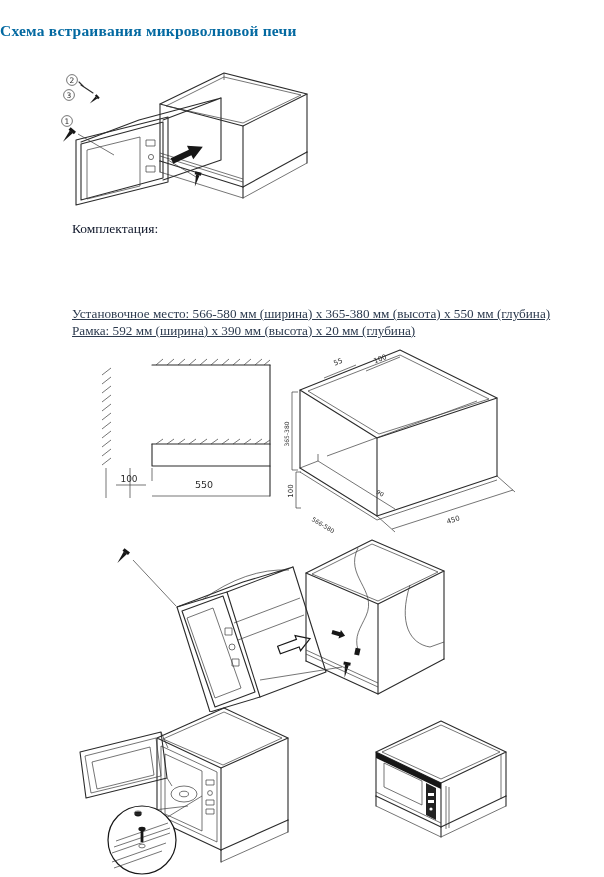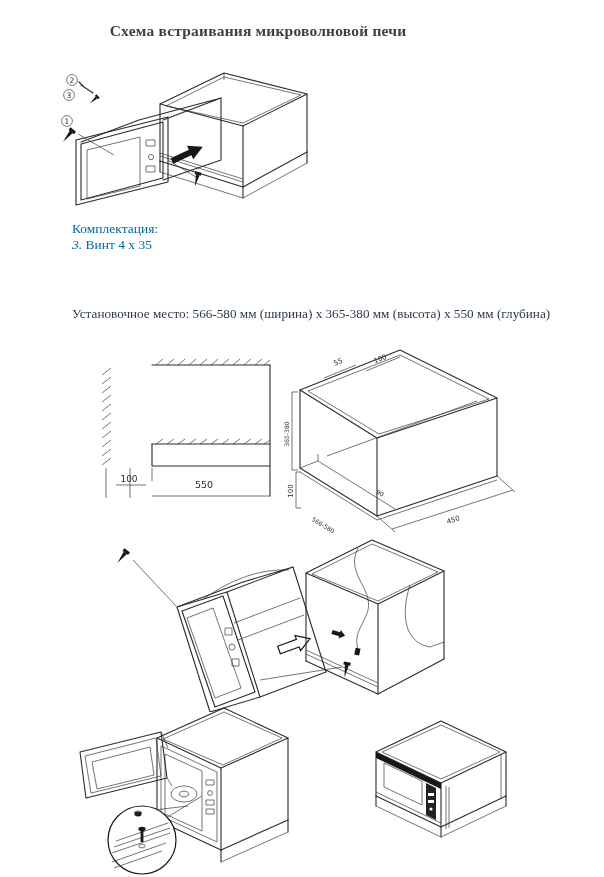--- a/index.html
+++ b/index.html
@@ -3,24 +3,24 @@
 <meta charset="utf-8">
 <style>
   html,body{margin:0;padding:0;}
   body{
     width:604px;height:877px;position:relative;background:#ffffff;
     font-family:"Liberation Serif","DejaVu Serif",serif;
     color:#2c3a4e;overflow:hidden;
   }
   .abs{position:absolute;}
   #title{
-    left:0;top:22px;width:516px;text-align:center;
-    font-size:15.5px;font-weight:bold;letter-spacing:.2px;color:#404040;
+    left:0;top:22px;width:516px;
+    font-size:15.5px;font-weight:bold;letter-spacing:.2px;color:#0369a1;
   }
-  .textblock{font-size:13.5px;line-height:15.8px;color:#0369a1;}
+  .textblock{font-size:13.5px;line-height:15.8px;color:#0f172a;}
   .textblock .num{font-style:italic;}
   .sizesblock{font-size:13.2px;line-height:17px;color:#2c3a4e;}
   svg{display:block;}
   svg *{vector-effect:non-scaling-stroke;}
   .ln{stroke:#2b2b2b;stroke-width:1.1;fill:none;stroke-linecap:round;stroke-linejoin:round;}
   .lnthin{stroke:#3a3a3a;stroke-width:0.7;fill:none;}
   .solid{fill:#171717;stroke:none;}
   .hollow{fill:#ffffff;stroke:#171717;stroke-width:1.2;}
   svg text{
     font-family:"DejaVu Sans","Liberation Sans",sans-serif;
@@ -94,25 +94,25 @@
       <rect class="solid" x="-3.5" y="-2" width="7" height="3.2"></rect>
       <polygon class="solid" points="-2,1 2,1 0,14"></polygon>
     </g>
     <path class="lnthin" d="M22,74 L58,95"></path>
   </g>
 </svg>
 </div>
 
 <div class="abs textblock" style="left:72px;top:221px;width:420px;">
   <div>Комплектация:</div>
-  <div><span class="num">3.</span> <span>Винт 4 х 35</span></div>
-</div>
-
-<div class="abs sizesblock" style="left:72px;top:305px;width:520px;">
+</div>
+
+<div class="abs sizesblock" style="left:72px;top:305px;width:520px;text-decoration:underline;">
   <div>Установочное место: 566-580 мм (ширина) x 365-380 мм (высота) x 550 мм (глубина)</div>
+  <div>Рамка: 592 мм (ширина) x 390 мм (высота) x 20 мм (глубина)</div>
 </div>
 
 <div class="abs" style="left:94px;top:356px;width:198px;height:152px;">
 <svg width="198" height="152" viewBox="0 0 198 152">
   <g class="lnthin">
     <path d="M8,19 L17,12 M8,28 L17,21 M8,37 L17,30 M8,46 L17,39 M8,55 L17,48 M8,64 L17,57 M8,73 L17,66 M8,82 L17,75 M8,91 L17,84 M8,100 L17,93 M8,109 L17,102"></path>
   </g>
   <g>
     <path class="ln" d="M58,9 H176"></path>
     <path class="lnthin" d="M62,9 l7,-6 M73,9 l7,-6 M84,9 l7,-6 M95,9 l7,-6 M106,9 l7,-6 M117,9 l7,-6 M128,9 l7,-6 M139,9 l7,-6 M150,9 l7,-6 M161,9 l7,-6 M170,9 l6,-5"></path>

